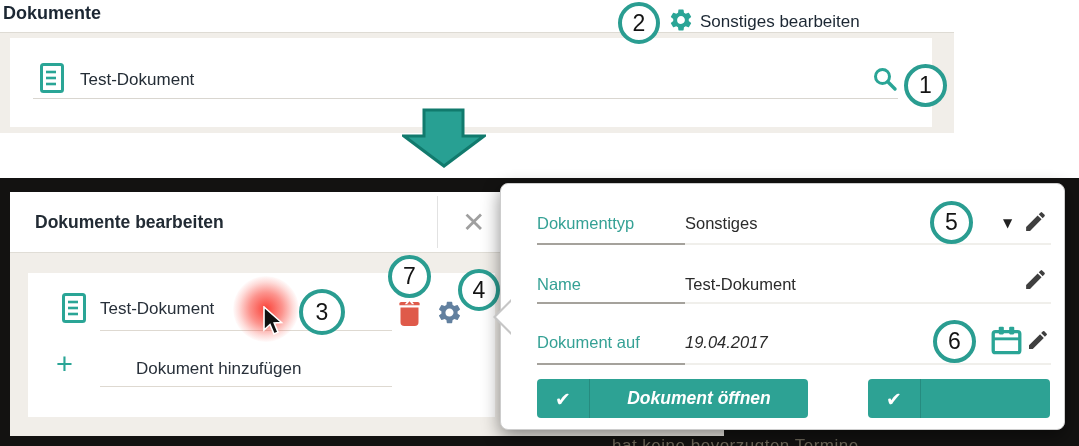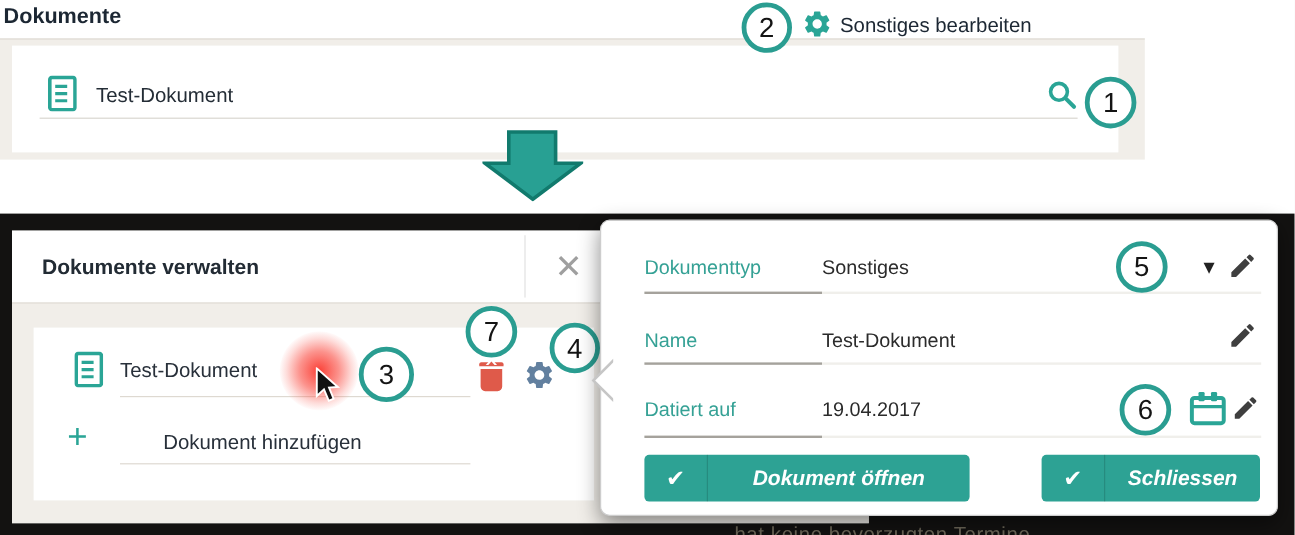--- a/index.html
+++ b/index.html
@@ -129,21 +129,21 @@
   <span class="abs big-arrow">
     <svg class="icon-svg" width="84" height="60" viewBox="0 0 84 60">
         <polygon points="22,2 61,2 61,28 82,28 42,58 2,28 22,28" fill="#28a093" stroke="#117a6d" stroke-width="3"></polygon>
       </svg>
   </span>
 
   <div class="abs overlay"></div>
   <div class="abs dim-text nowrap">hat keine bevorzugten Termine</div>
 
   <div class="abs dialog"></div>
-  <div class="abs dialog-title nowrap">Dokumente verwalten</div>
+  <div class="abs dialog-title nowrap">Dokumente bearbeiten</div>
   <div class="abs dialog-vsep"></div>
   <div class="abs dialog-close">✕</div>
   <div class="abs dialog-body"></div>
   <div class="abs dialog-card"></div>
 
   <span class="abs" style="left:62px; top:293px; z-index:4;">
     <svg class="icon-svg" width="24" height="30" viewBox="0 0 24 30">
         <rect x="1.5" y="1.5" width="21" height="27" rx="2" fill="#ffffff" stroke="#2aa596" stroke-width="3"></rect>
         <line x1="6" y1="9" x2="16" y2="9" stroke="#2aa596" stroke-width="2.6"></line>
         <line x1="6" y1="15" x2="16" y2="15" stroke="#2aa596" stroke-width="2.6"></line>
@@ -210,22 +210,22 @@
   <div class="abs fld-label nowrap" style="left:537px; top:275px;">Name</div>
   <div class="abs fld-value nowrap" style="left:685px; top:275px;">Test-Dokument</div>
   <div class="abs pp-line-dark" style="left:537px; top:302px; width:148px;"></div>
   <div class="abs pp-line-light" style="left:685px; top:302px; width:366px;"></div>
   <span class="abs" style="left:1023px; top:267px; z-index:12;">
     <svg class="icon-svg" width="25" height="25" viewBox="0 0 24 24">
         <path fill="#3f3f3f" d="M3 17.25V21h3.75L17.81 9.94l-3.75-3.75L3 17.25zM20.71 7.04c.39-.39.39-1.02 0-1.41l-2.34-2.34a1 1 0 0 0-1.41 0l-1.83 1.83 3.75 3.75 1.83-1.83z"></path>
       </svg>
   </span>
 
-  <div class="abs fld-label nowrap" style="left:537px; top:333px;">Datiert auf</div>
-  <div class="abs fld-value nowrap" style="left:685px; top:333px;">19.04.2017</div>
+  <div class="abs fld-label nowrap" style="left:537px; top:333px;">Dokument auf</div>
+  <div class="abs fld-value nowrap" style="left:685px; top:333px;font-style:italic;">19.04.2017</div>
   <div class="abs pp-line-dark" style="left:537px; top:363px; width:148px;"></div>
   <div class="abs pp-line-light" style="left:685px; top:363px; width:366px;"></div>
   <div class="abs ann ann-in" style="left:933px; top:320px; width:43px; height:43px;">
     <span>6</span>
   </div>
   <span class="abs" style="left:991px; top:325px; z-index:12;">
     <svg class="icon-svg" width="31" height="31" viewBox="0 0 28 28">
         <rect x="2" y="6" width="24" height="19" rx="2" fill="#ffffff" stroke="#2aa596" stroke-width="3"></rect>
         <line x1="2" y1="12.5" x2="26" y2="12.5" stroke="#2aa596" stroke-width="2.6"></line>
         <rect x="7" y="1.5" width="4.6" height="7" rx="1" fill="#2aa596"></rect>
@@ -237,16 +237,15 @@
         <path fill="#3f3f3f" d="M3 17.25V21h3.75L17.81 9.94l-3.75-3.75L3 17.25zM20.71 7.04c.39-.39.39-1.02 0-1.41l-2.34-2.34a1 1 0 0 0-1.41 0l-1.83 1.83 3.75 3.75 1.83-1.83z"></path>
       </svg>
   </span>
 
   <div class="abs tbtn" style="left:537px; top:379px; width:271px; height:39px;">
     <div class="tbtn-check">✔</div>
     <div class="tbtn-label nowrap">Dokument öffnen</div>
   </div>
   <div class="abs tbtn" style="left:868px; top:379px; width:182px; height:39px;">
     <div class="tbtn-check">✔</div>
-    <div class="tbtn-label nowrap">Schliessen</div>
   </div>
 
 </div>
 
 </body></html>

